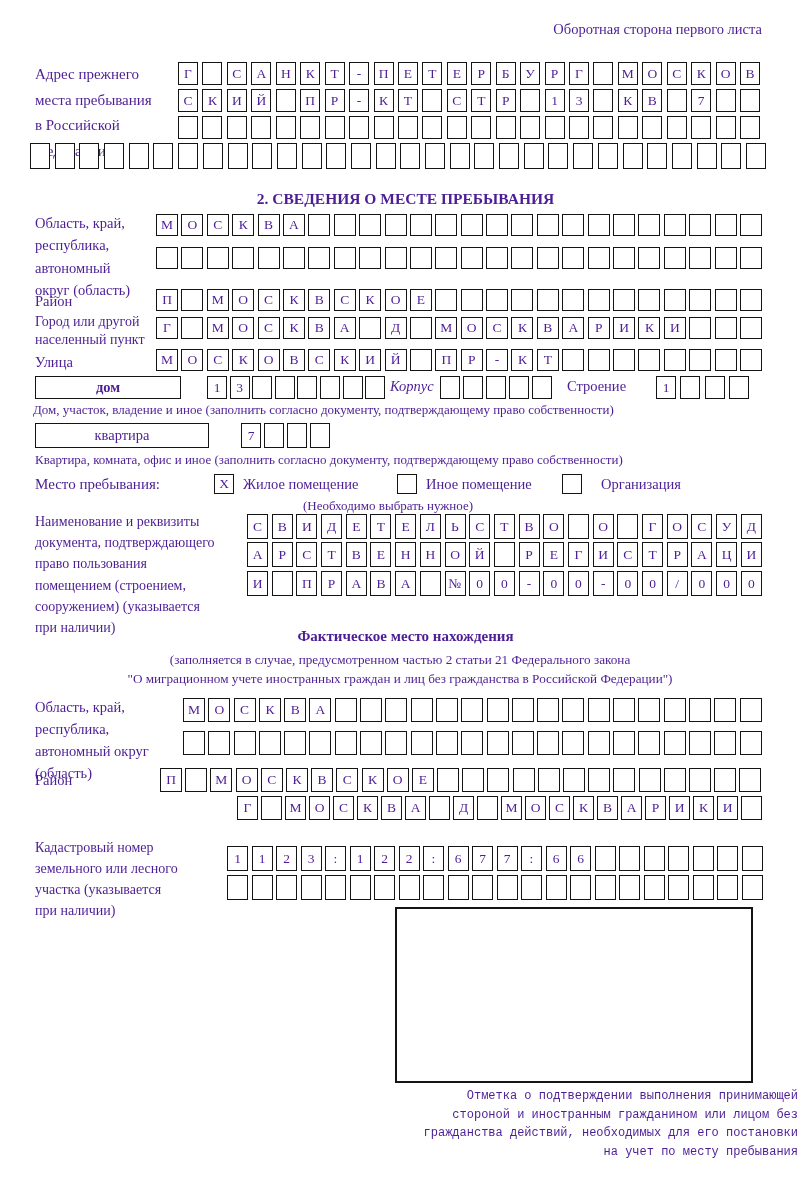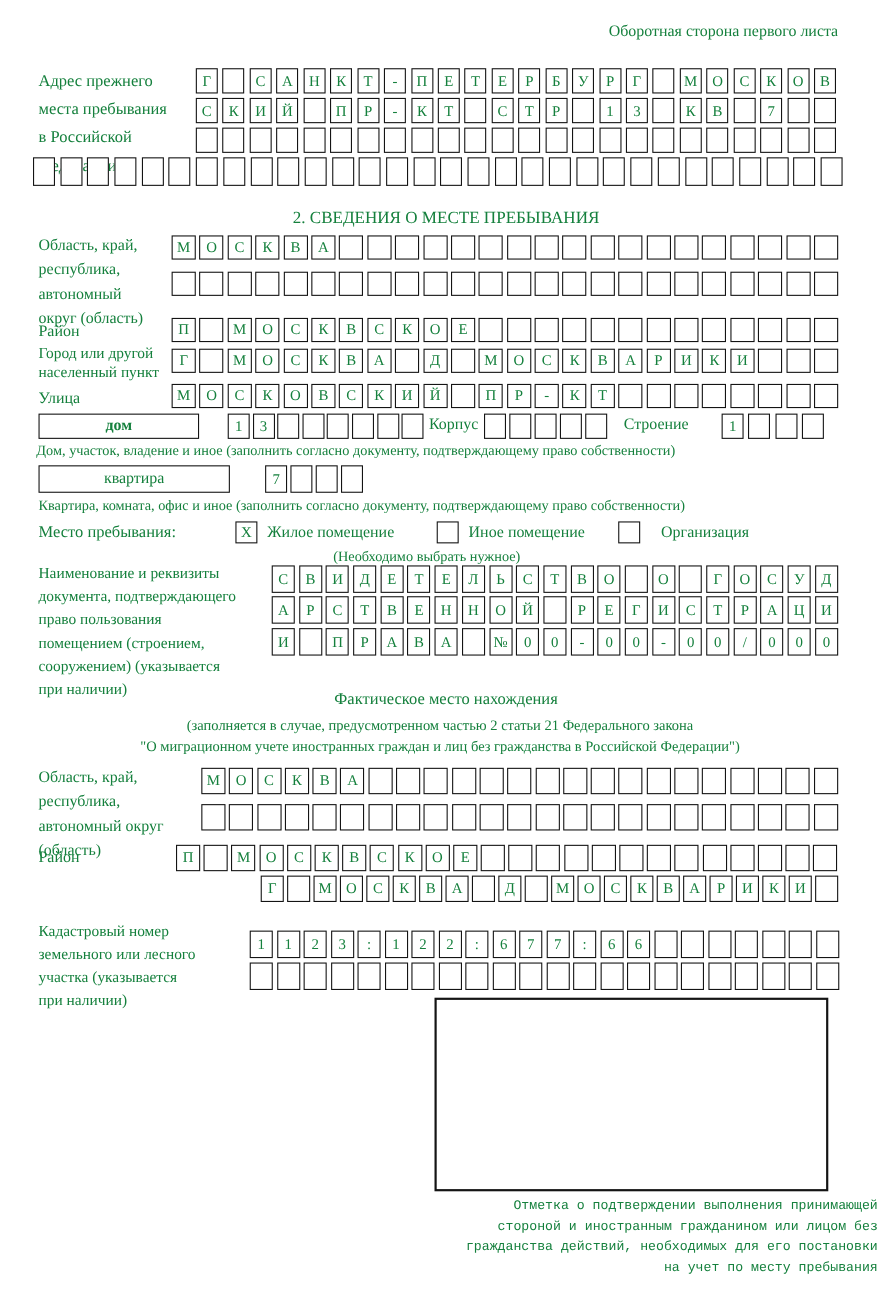--- a/index.html
+++ b/index.html
@@ -1,18 +1,18 @@
 <!DOCTYPE html>
 <html><head>
 <meta charset="utf-8">
 <style>
   html,body { margin:0; padding:0; background:#fff; }
   .page {
     position:relative; width:800px; height:1180px; background:#ffffff;
-    font-family:"Liberation Serif","DejaVu Serif",serif; color:#15803d;
+    font-family:"Liberation Serif","DejaVu Serif",serif; color:#4c1d95;
     overflow:hidden;
   }
   .abs { position:absolute; }
   .lbl { font-size:14.5px; line-height:22px; white-space:pre-line; }
   .grid { position:absolute; display:flex; }
   .grid .cell {
     box-sizing:border-box; width:var(--cw); height:var(--chh);
     border:1.7px solid #141414; background:#fff;
     display:flex; align-items:center; justify-content:center;
     font-size:13.5px; line-height:1;
@@ -23,21 +23,21 @@
     display:flex; align-items:center; justify-content:center; font-size:14.5px;
     background:#fff;
   }
   .chk {
     position:absolute; box-sizing:border-box; width:20px; height:20px;
     border:1.7px solid #141414; display:flex; align-items:center; justify-content:center;
     font-size:13.5px; background:#fff;
   }
   .center { left:0; right:0; text-align:center; }
   .cap { font-size:13px; }
-  .bold { font-weight:normal;padding-left:11px; }
+  .bold { font-weight:bold;padding-left:11px; }
   .pre { white-space:pre-line; }
 </style>
 </head>
 <body>
 
 <div class="page">
 
   <div class="abs" style="top:21px; right:38px; font-size:14.5px;">Оборотная сторона первого листа</div>
 
   <div class="abs lbl" style="left:35px; top:62px; line-height:25.5px; font-size:15px;">Адрес прежнего
@@ -305,21 +305,21 @@
   <div class="grid" style="left:207px; top:376px; --cw:20px; --chh:23px; --g:2.6px;">
       <div class="cell">1</div>
       <div class="cell">3</div>
       <div class="cell"></div>
       <div class="cell"></div>
       <div class="cell"></div>
       <div class="cell"></div>
       <div class="cell"></div>
       <div class="cell"></div>
     </div>
-  <div class="abs" style="left:390px; top:378px; font-size:14.5px;">Корпус</div>
+  <div class="abs" style="left:390px; top:378px; font-size:14.5px;font-style:italic;">Корпус</div>
   <div class="grid" style="left:440px; top:376px; --cw:20px; --chh:23px; --g:3px;">
       <div class="cell"></div>
       <div class="cell"></div>
       <div class="cell"></div>
       <div class="cell"></div>
       <div class="cell"></div>
     </div>
   <div class="abs" style="left:567px; top:378px; font-size:14.5px;">Строение</div>
   <div class="grid" style="left:656px; top:376px; --cw:20px; --chh:23px; --g:4.3px;">
       <div class="cell">1</div>

